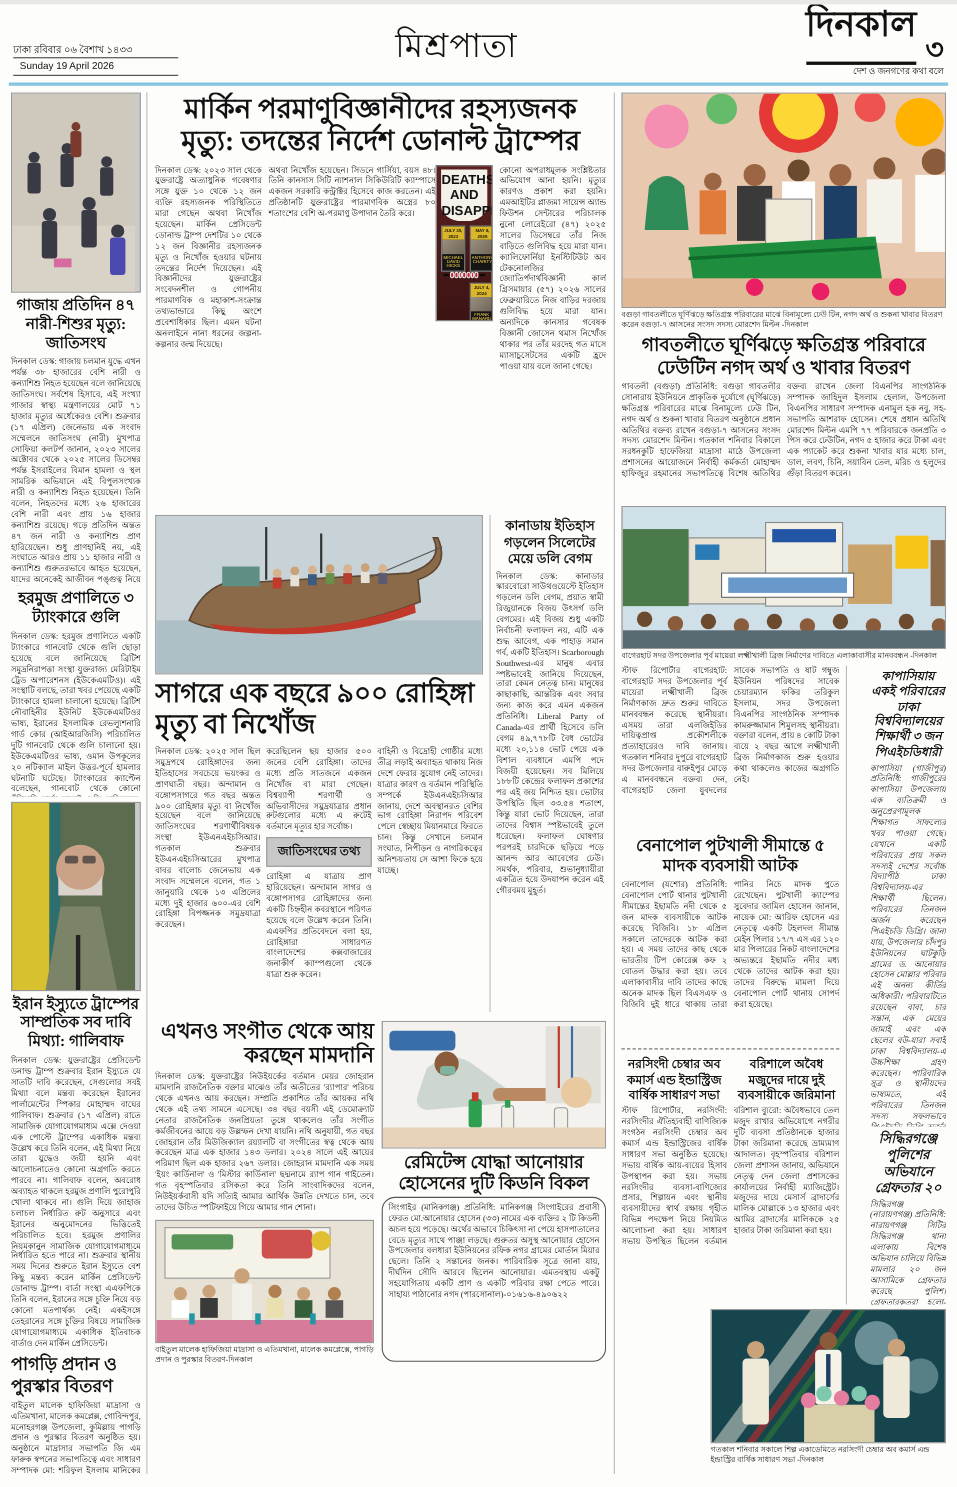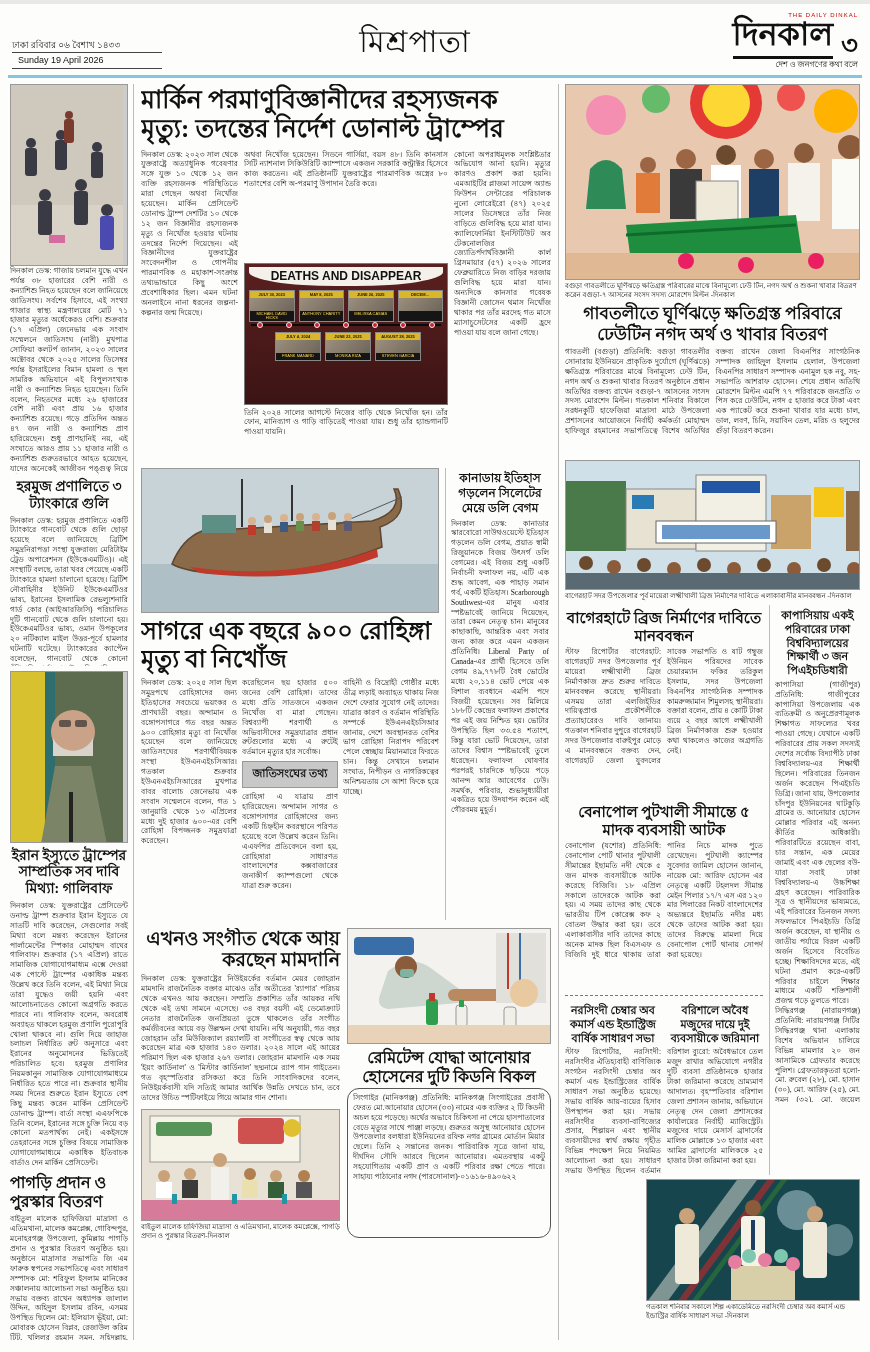--- a/index.html
+++ b/index.html
@@ -9,40 +9,40 @@
   
   .hdr { display:flex; align-items:flex-end; justify-content:space-between;
          border-bottom:3px solid #86c5e0; padding:0 4px 6px 4px; height:50px; }
   .dateline { font-size:9px; width:150px; line-height:1.4; }
   .dateline .bn { border-bottom:1px solid #444; padding-bottom:1px; }
   .dateline .en { border-bottom:1px solid #444; padding:1px 0 1px 6px; font-family:"Liberation Sans",sans-serif; }
   .pgtitle { font-size:30px; letter-spacing:1px; }
   .masthead { text-align:right; width:190px; line-height:1; }
   .masthead .tiny { color:#cc0000; font-size:6px; font-family:"Liberation Sans",sans-serif; letter-spacing:1px; }
   .mastrow { display:flex; align-items:flex-end; justify-content:flex-end; gap:8px; }
-  .mastlogo { font-size:32px; font-weight:bold; border-bottom:3px solid #111; padding-bottom:6px; }
+  .mastlogo { font-size:32px; font-weight:bold; border-bottom:3px solid #111; padding-bottom:18px; }
   .mastnum { font-size:26px; font-weight:bold; }
   .masttag { font-size:8px; margin-top:2px; }
   
   .main { display:flex; gap:7px; padding:6px 2px 0 2px; height:1262px; overflow:hidden; }
   .col-left { width:124px; overflow:hidden; border-right:1px solid #bbb; padding-right:5px; }
   .col-center { width:410px; overflow:hidden; }
   .col-right { flex:1; overflow:hidden; border-left:1px solid #bbb; padding-left:6px; }
   
   .h-sm { font-weight:bold; text-align:center; font-size:14px; line-height:1.2; margin:5px 0 3px; }
   .h-md { font-weight:bold; text-align:left; font-size:16px; line-height:1.2; margin:5px 0 3px; }
-  .h-lg { font-weight:bold; text-align:left; font-size:25px; line-height:1.15; margin:2px 0 6px; }
+  .h-lg { font-weight:bold; text-align:center; font-size:25px; line-height:1.15; margin:2px 0 6px; }
   .body-txt { font-size:7.5px; line-height:1.32; text-align:justify; overflow:hidden; }
   .cap { font-size:7px; line-height:1.3; margin-top:2px; overflow:hidden; }
   .photo { width:100%; display:block; border:1px solid #999; background:#ccc; overflow:hidden; }
   svg { display:block; }
   
   .ma-row { display:flex; gap:6px; height:312px; overflow:hidden; margin-top:2px; }
   .ma-side { width:97px; }
-  .ma-mid { width:204px; display:flex; flex-direction:column; }
+  .ma-mid { width:204px; display:flex; flex-direction:row; }
   .ma-mid-top { height:110px; overflow:hidden; margin-bottom:3px; }
   .ma-mid-bot { flex:1; overflow:hidden; margin-top:3px; }
   
   .gfx { height:142px; background:linear-gradient(180deg,#5c2020,#3c1414); border:1px solid #777;
          position:relative; padding:3px 4px; overflow:hidden; }
   .gfx-banner { background:#f3f1ea; color:#111; text-align:center; font-family:"Liberation Sans",sans-serif;
                 font-weight:bold; font-size:12px; border-radius:0 0 45% 45%/0 0 14px 14px; padding:2px 0 3px; }
   .gfx-rowt, .gfx-rowb { display:flex; gap:4px; margin-top:4px; }
   .gfx-rowb { margin-left:26px; margin-top:2px; }
   .gcard { width:46px; background:#151515; border:1px solid #888; font-family:"Liberation Sans",sans-serif; }
@@ -64,21 +64,21 @@
   .bot-row { display:flex; gap:7px; margin-top:8px; height:380px; overflow:hidden; }
   .bot-left { width:199px; }
   .bot-right { width:204px; }
   .h-mam { font-weight:bold; text-align:right; font-size:19px; line-height:1.15; margin-bottom:3px; }
   .h-rem { font-weight:bold; text-align:center; font-size:16px; line-height:1.2; margin:4px 0 2px;font-family:Liberation Serif, serif; }
   .rem-box { border:1px solid #555; border-radius:12px; padding:4px 5px; height:150px; overflow:hidden; }
   
   .r-cols2 { column-count:2; column-gap:6px; }
   .r-row { display:flex; gap:6px; margin-top:4px; }
   .r-left { width:198px; }
-  .r-right { width:108px; border-left:1px solid #bbb; padding-left:5px; }
+  .r-right { width:108px; border-left:1px solid #bbb; padding-left:21px;font-style:italic; }
   .r-sub { display:flex; gap:6px; }
   .r-sub > div { width:96px; }
   .h-r { font-weight:bold; text-align:center; font-size:15px; line-height:1.2; margin:4px 0 2px; }
   .h-rs { font-weight:bold; text-align:center; font-size:11px; line-height:1.25; margin:4px 0 2px; }
   .agm { width:214px; margin-left:auto; margin-top:4px; }
   .dash-sep { border-top:1px dashed #777; margin:4px 0; }
 </style>
 </head>
 <body>
 
@@ -121,20 +121,21 @@
             <circle cx="96" cy="125" r="6"></circle>
               <rect x="89" y="131" width="14" height="34" rx="3" fill="#4a4ab0"></rect>
           </g>
           <g fill="#7a3b2e">
               <circle cx="58" cy="30" r="4"></circle>
               <rect x="53" y="34" width="10" height="24" rx="3"></rect>
             </g>
           <rect x="38" y="150" width="16" height="8" fill="#d66ba0"></rect>
         </svg>
       </div>
+      <div class="h-sm">গাজায় প্রতিদিন ৪৭ নারী-শিশুর মৃত্যু: জাতিসংঘ</div>
       <div class="body-txt" style="max-height:208px">দিনকাল ডেস্ক: গাজায় চলমান যুদ্ধে এখন পর্যন্ত ৩৮ হাজারের বেশি নারী ও কন্যাশিশু নিহত হয়েছেন বলে জানিয়েছে জাতিসংঘ। সর্বশেষ হিসাবে, এই সংখ্যা গাজার স্বাস্থ্য মন্ত্রণালয়ের মোট ৭১ হাজার মৃত্যুর অর্ধেকেরও বেশি। শুক্রবার (১৭ এপ্রিল) জেনেভায় এক সংবাদ সম্মেলনে জাতিসংঘ (নারী) মুখপাত্র সোফিয়া কলটর্প জানান, ২০২৩ সালের অক্টোবর থেকে ২০২৫ সালের ডিসেম্বর পর্যন্ত ইসরাইলের বিমান হামলা ও স্থল সামরিক অভিযানে এই বিপুলসংখ্যক নারী ও কন্যাশিশু নিহত হয়েছেন। তিনি বলেন, নিহতদের মধ্যে ২৬ হাজারের বেশি নারী এবং প্রায় ১৬ হাজার কন্যাশিশু রয়েছে। গড়ে প্রতিদিন অন্তত ৪৭ জন নারী ও কন্যাশিশু প্রাণ হারিয়েছেন। শুধু প্রাণহানিই নয়, এই সংঘাতে আরও প্রায় ১১ হাজার নারী ও কন্যাশিশু গুরুতরভাবে আহত হয়েছেন, যাদের অনেকেই আজীবন পঙ্গুত্ব নিয়ে বেঁচে থাকতে বাধ্য হচ্ছেন।</div>
       <div class="h-sm">হরমুজ প্রণালিতে ৩ ট্যাংকারে গুলি</div>
       <div class="body-txt" style="max-height:150px">দিনকাল ডেস্ক: হরমুজ প্রণালিতে একটি ট্যাংকারে গানবোট থেকে গুলি ছোড়া হয়েছে বলে জানিয়েছে ব্রিটিশ সমুদ্রনিরাপত্তা সংস্থা যুক্তরাজ্য মেরিটাইম ট্রেড অপারেশনস (ইউকেএমটিও)। এই সংস্থাটি বলছে, তারা খবর পেয়েছে একটি ট্যাংকারে হামলা চালানো হয়েছে। ব্রিটিশ নৌবাহিনীর ইউনিট ইউকেএমটিওর ভাষ্য, ইরানের ইসলামিক রেভল্যুশনারি গার্ড কোর (আইআরজিসি) পরিচালিত দুটি গানবোট থেকে গুলি চালানো হয়। ইউকেএমটিওর ভাষ্য, ওমান উপকূলের ২০ নটিক্যাল মাইল উত্তর-পূর্বে হামলার ঘটনাটি ঘটেছে। ট্যাংকারের ক্যাপ্টেন বলেছেন, গানবোট থেকে কোনো হুঁশিয়ারি বার্তা ছাড়াই গুলি চালিয়েছে। তবে গুলিতে জাহাজের কোনো ক্ষয়ক্ষতি হয়নি, ক্রু সদস্যরা নিরাপদে আছেন।</div>
       <div class="photo" style="height:172px; margin-top:5px">
         <svg width="112" height="172" viewBox="0 0 112 172">
           <rect width="112" height="172" fill="#5d6b4e"></rect>
           <rect width="34" height="172" fill="#d8c12e"></rect>
           <rect x="34" width="10" height="172" fill="#2e6e6e"></rect>
           <circle cx="62" cy="60" r="22" fill="#caa287"></circle>
           <path d="M42 66 a22 22 0 0 0 40 0 l0 18 -40 0z" fill="#d9d3cb"></path>
@@ -386,39 +387,39 @@
             <circle cx="258" cy="104" r="7" fill="#6b4a2e"></circle>
               <circle cx="288" cy="108" r="7" fill="#8a5c3b"></circle>
           </g>
           <rect y="112" width="310" height="18" fill="#5a6a72"></rect>
         </svg>
       </div>
       <div class="cap">বাগেরহাট সদর উপজেলার পূর্ব মায়েরা লক্ষ্মীখালী ব্রিজ নির্মাণের দাবিতে এলাকাবাসীর মানববন্ধন   -দিনকাল</div>
 
       <div class="r-row">
         <div class="r-left">
-          <div class="h-r">বাগেরহাটে ব্রিজ নির্মাণের দাবিতে মানববন্ধন</div>
           <div class="body-txt r-cols2" style="height:152px">স্টাফ রিপোর্টার বাগেরহাট: বাগেরহাট সদর উপজেলার পূর্ব মায়েরা লক্ষ্মীখালী ব্রিজ নির্মাণকাজ দ্রুত শুরুর দাবিতে মানববন্ধন করেছে স্থানীয়রা। এসময় তারা এলজিইডির দায়িত্বপ্রাপ্ত প্রকৌশলীকে প্রত্যাহারেরও দাবি জানায়। গতকাল শনিবার দুপুরে বাগেরহাট সদর উপজেলার বারুইপুর মোড়ে এ মানববন্ধনে বক্তব্য দেন, বাগেরহাট জেলা যুবদলের সাবেক সভাপতি ও ষাট গম্বুজ ইউনিয়ন পরিষদের সাবেক চেয়ারম্যান ফকির তরিকুল ইসলাম, সদর উপজেলা বিএনপির সাংগঠনিক সম্পাদক কামরুজ্জামান শিমুলসহ স্থানীয়রা। বক্তারা বলেন, প্রায় ৪ কোটি টাকা ব্যয়ে ২ বছর আগে লক্ষ্মীখালী ব্রিজ নির্মাণকাজ শুরু হওয়ার কথা থাকলেও কাজের অগ্রগতি নেই।</div>
           <div class="h-r">বেনাপোল পুটখালী সীমান্তে ৫ মাদক ব্যবসায়ী আটক</div>
           <div class="body-txt r-cols2" style="height:150px">বেনাপোল (যশোর) প্রতিনিধি: বেনাপোল পোর্ট থানার পুটখালী সীমান্তের ইছামতি নদী থেকে ৫ জন মাদক ব্যবসায়ীকে আটক করেছে বিজিবি। ১৮ এপ্রিল সকালে তাদেরকে আটক করা হয়। এ সময় তাদের কাছ থেকে ভারতীয় টিপ কোরেক্স কফ ২ বোতল উদ্ধার করা হয়। তবে এলাকাবাসীর দাবি তাদের কাছে অনেক মাদক ছিল বিএসএফ ও বিজিবি দুই ধারে থাকায় তারা পানির নিচে মাদক পুতে রেখেছেন। পুটখালী ক্যাম্পের সুবেদার জামিল হোসেন জানান, নায়েক মো: আরিফ হোসেন এর নেতৃত্বে একটি টহলদল সীমান্ত মেইন পিলার ১৭/৭ এস এর ১২০ মার পিলারের নিকট বাংলাদেশের অভ্যন্তরে ইছামতি নদীর মধ্য থেকে তাদের আটক করা হয়। তাদের বিরুদ্ধে মামলা দিয়ে বেনাপোল পোর্ট থানায় সোপর্দ করা হয়েছে।</div>
           <div class="dash-sep"></div>
           <div class="r-sub">
             <div>
               <div class="h-rs">নরসিংদী চেম্বার অব কমার্স এন্ড ইন্ডাস্ট্রিজ বার্ষিক সাধারণ সভা</div>
               <div class="body-txt" style="max-height:128px">স্টাফ রিপোর্টার, নরসিংদী: নরসিংদীর ঐতিহ্যবাহী বাণিজ্যিক সংগঠন নরসিংদী চেম্বার অব কমার্স এন্ড ইন্ডাস্ট্রিজের বার্ষিক সাধারণ সভা অনুষ্ঠিত হয়েছে। সভায় বার্ষিক আয়-ব্যয়ের হিসাব উপস্থাপন করা হয়। সভায় নরসিংদীর ব্যবসা-বাণিজ্যের প্রসার, শিল্পায়ন এবং স্থানীয় ব্যবসায়ীদের স্বার্থ রক্ষায় গৃহীত বিভিন্ন পদক্ষেপ নিয়ে নিয়মিত আলোচনা করা হয়। সাধারণ সভায় উপস্থিত ছিলেন বর্তমান কার্যকরী পরিষদের পরিচালক নাজমুল হক, নাসির উদ্দিন, সারোয়ার হোসেনসহ নরসিংদী চেম্বার অব কমার্সের বর্তমান ও সাবেক নেতৃবৃন্দ, বিশিষ্ট শিল্পপতি এবং সাধারণ সদস্যসহ জেলার গণ্যমান্য ব্যক্তিবর্গ।</div>
             </div>
             <div>
               <div class="h-rs">বরিশালে অবৈধ মজুদের দায়ে দুই ব্যবসায়ীকে জরিমানা</div>
               <div class="body-txt" style="max-height:128px">বরিশাল ব্যুরো: অবৈধভাবে তেল মজুদ রাখার অভিযোগে নগরীর দুটি ব্যবসা প্রতিষ্ঠানকে হাজার টাকা জরিমানা করেছে ভ্রাম্যমাণ আদালত। বৃহস্পতিবার বরিশাল জেলা প্রশাসন জানায়, অভিযানে নেতৃত্ব দেন জেলা প্রশাসকের কার্যালয়ের নির্বাহী ম্যাজিস্ট্রেট। মজুদের দায়ে মেসার্স ব্রাদার্সের মালিক মোল্লাকে ১৩ হাজার এবং আমির ব্রাদার্সের মালিককে ২৫ হাজার টাকা জরিমানা করা হয়।</div>
             </div>
           </div>
         </div>
         <div class="r-right">
           <div class="h-rs">কাপাসিয়ায় একই পরিবারের ঢাকা বিশ্ববিদ্যালয়ের শিক্ষার্থী ৩ জন পিএইচডিধারী</div>
           <div class="body-txt" style="max-height:330px">কাপাসিয়া (গাজীপুর) প্রতিনিধি: গাজীপুরের কাপাসিয়া উপজেলায় এক ব্যতিক্রমী ও অনুপ্রেরণামূলক শিক্ষাগত সাফল্যের খবর পাওয়া গেছে। যেখানে একটি পরিবারের প্রায় সকল সদস্যই দেশের সর্বোচ্চ বিদ্যাপীঠ ঢাকা বিশ্ববিদ্যালয়-এর শিক্ষার্থী ছিলেন। পরিবারের তিনজন অর্জন করেছেন পিএইচডি ডিগ্রি। জানা যায়, উপজেলার চাঁদপুর ইউনিয়নের ঘাটকুড়ি গ্রামের ড. আনোয়ার হোসেন মোল্লার পরিবার এই অনন্য কীর্তির অধিকারী। পরিবারটিতে রয়েছেন বাবা, চার সন্তান, এক মেয়ের জামাই এবং এক ছেলের বউ-যারা সবাই ঢাকা বিশ্ববিদ্যালয়-এ উচ্চশিক্ষা গ্রহণ করেছেন। পারিবারিক সূত্র ও স্থানীয়দের ভাষ্যমতে, এই পরিবারের তিনজন সদস্য সফলভাবে পিএইচডি ডিগ্রি অর্জন করেছেন, যা স্থানীয় ও জাতীয় পর্যায়ে বিরল একটি অর্জন হিসেবে বিবেচিত হচ্ছে। শিক্ষাবিদদের মতে, এই ঘটনা প্রমাণ করে-একটি পরিবার চাইলে শিক্ষার মাধ্যমে একটি শক্তিশালী প্রজন্ম গড়ে তুলতে পারে।</div>
+          <div class="h-rs" style="font-size:12px">সিদ্ধিরগঞ্জে পুলিশের অভিযানে গ্রেফতার ২০</div>
           <div class="body-txt" style="max-height:96px">সিদ্ধিরগঞ্জ (নারায়ণগঞ্জ) প্রতিনিধি: নারায়ণগঞ্জ সিটির সিদ্ধিরগঞ্জ থানা এলাকায় বিশেষ অভিযান চালিয়ে বিভিন্ন মামলার ২০ জন আসামিকে গ্রেফতার করেছে পুলিশ। গ্রেফতারকৃতরা হলো- মো. রুবেল (২৮), মো. হাসান (৩০), মো. আরিফ (২৫), মো. সুমন (৩২), মো. জুয়েল (২৭), মো. রিপন (৩৫), মো. শাহীন (২৯) সহ অন্যান্যরা। অভিযানে ১০ নম্বর ওয়ার্ডের চিটাগাংরোড এলাকা থেকে শুরু করে এসিআই পানির কল সাইলোসহ বিভিন্ন স্থানে তল্লাশি চালানো হয়।</div>
         </div>
       </div>
 
       <div class="agm">
         <div class="photo" style="height:122px">
           <svg width="212" height="122" viewBox="0 0 212 122">
             <rect width="212" height="122" fill="#17454e"></rect>
             <path d="M0 122 L90 0 L110 0 L20 122z" fill="#e8e6da" opacity="0.5"></path>
             <path d="M30 122 L120 0 L128 0 L38 122z" fill="#c62828" opacity="0.6"></path>

